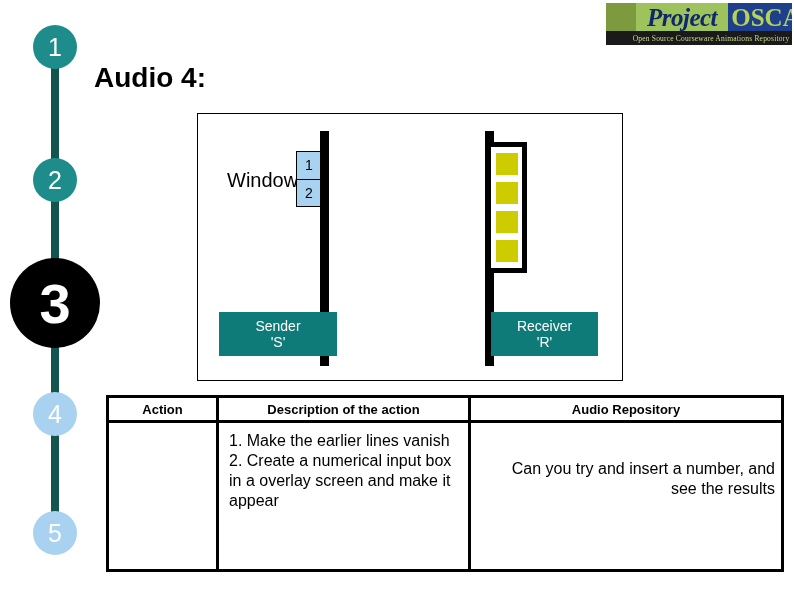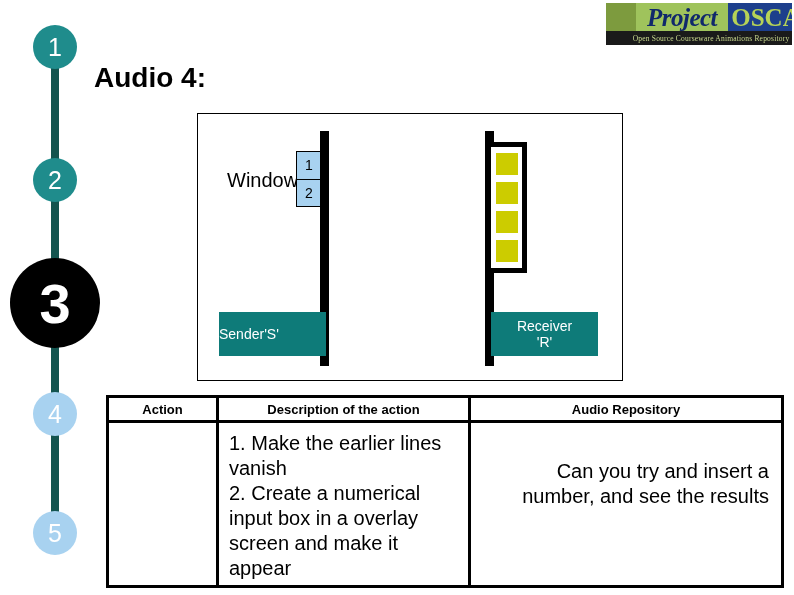--- a/index.html
+++ b/index.html
@@ -168,28 +168,29 @@
     justify-content: center;
     font-size: 14px;
     color: #000000;
   }
   #window-stack .win-cell + .win-cell { border-top: none; }
 
   #sender-label {
     position: absolute;
     left: 219px;
     top: 312px;
-    width: 107px;
+    width: 118px;
     height: 44px;
     background: #0e7b79;
     color: #ffffff;
     font-size: 14px;
     display: flex;
-    flex-direction: row;
-    align-items: center;
+    flex-direction: column;
+    align-items: center;
+    justify-content: center;
     line-height: 1.15;
     text-align: center;
   }
 
   
   #receiver-bar {
     position: absolute;
     left: 485px;
     top: 131px;
     width: 9px;
@@ -256,24 +257,24 @@
     height: 20px;
     font-size: 13px;
     font-weight: bold;
     text-align: center;
     color: #000000;
     padding: 1px 2px;
     vertical-align: middle;
   }
   #action-table td {
     height: 106px;
-    font-size: 20px;
+    font-size: 16px;
     color: #000000;
     line-height: 1.25;
-    padding: 8px 12px 4px 10px;
+    padding: 8px 6px 4px 10px;
   }
   #action-table td.narration {
     text-align: right;
     padding-left: 22px;
     padding-top: 36px;
   }
   .col-action { width: 110px; }
   .col-desc   { width: 252px; }
   .col-audio  { width: 313px; }
   .cell-multiline { white-space: pre-line; }

